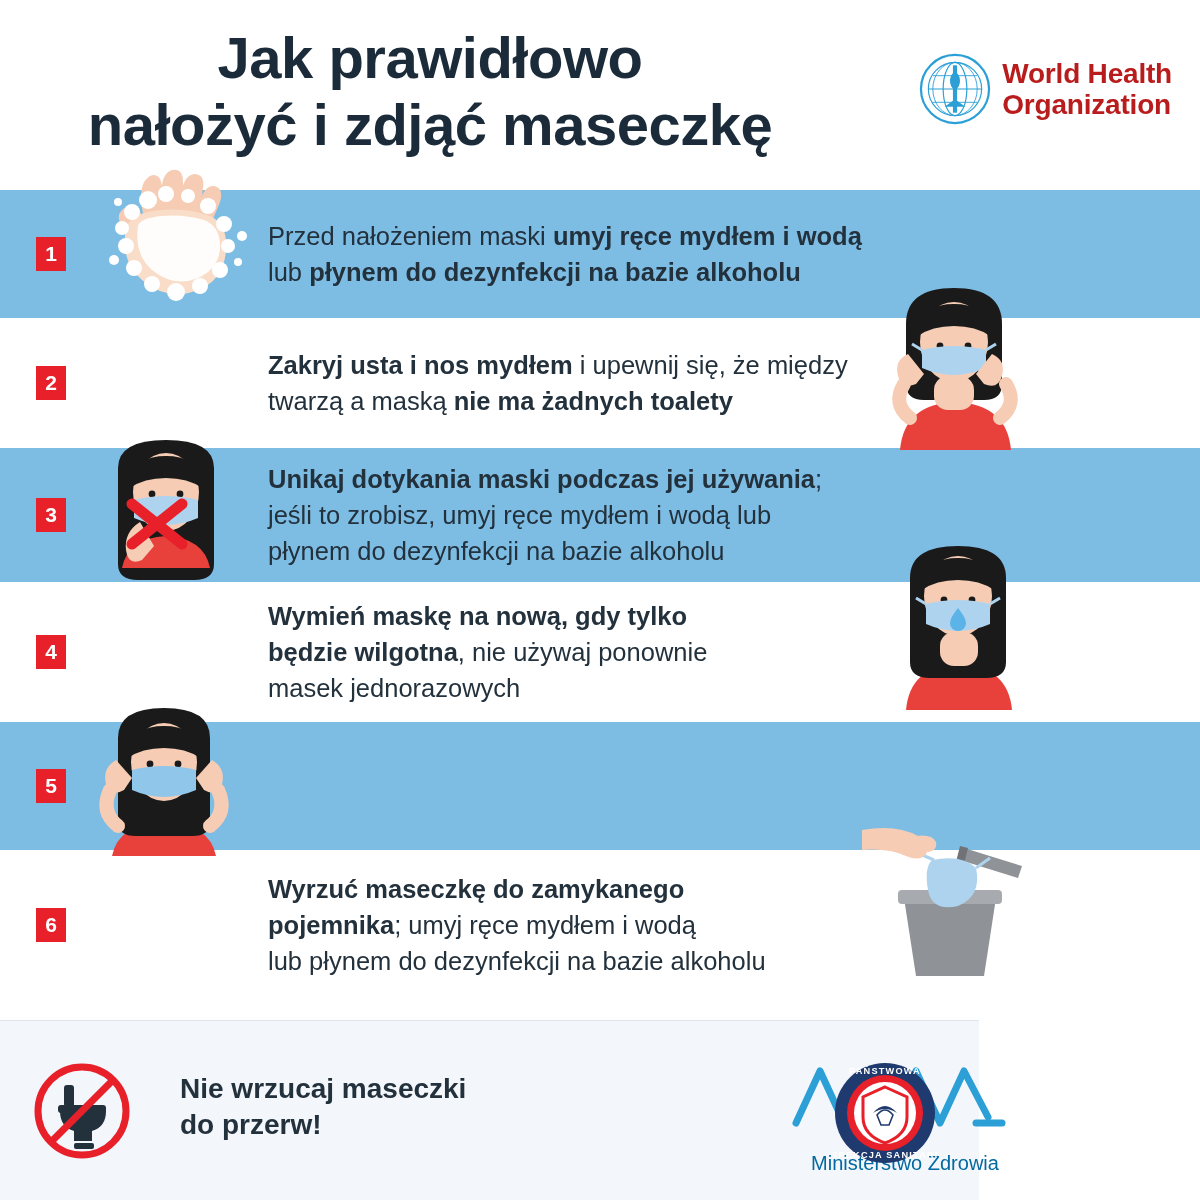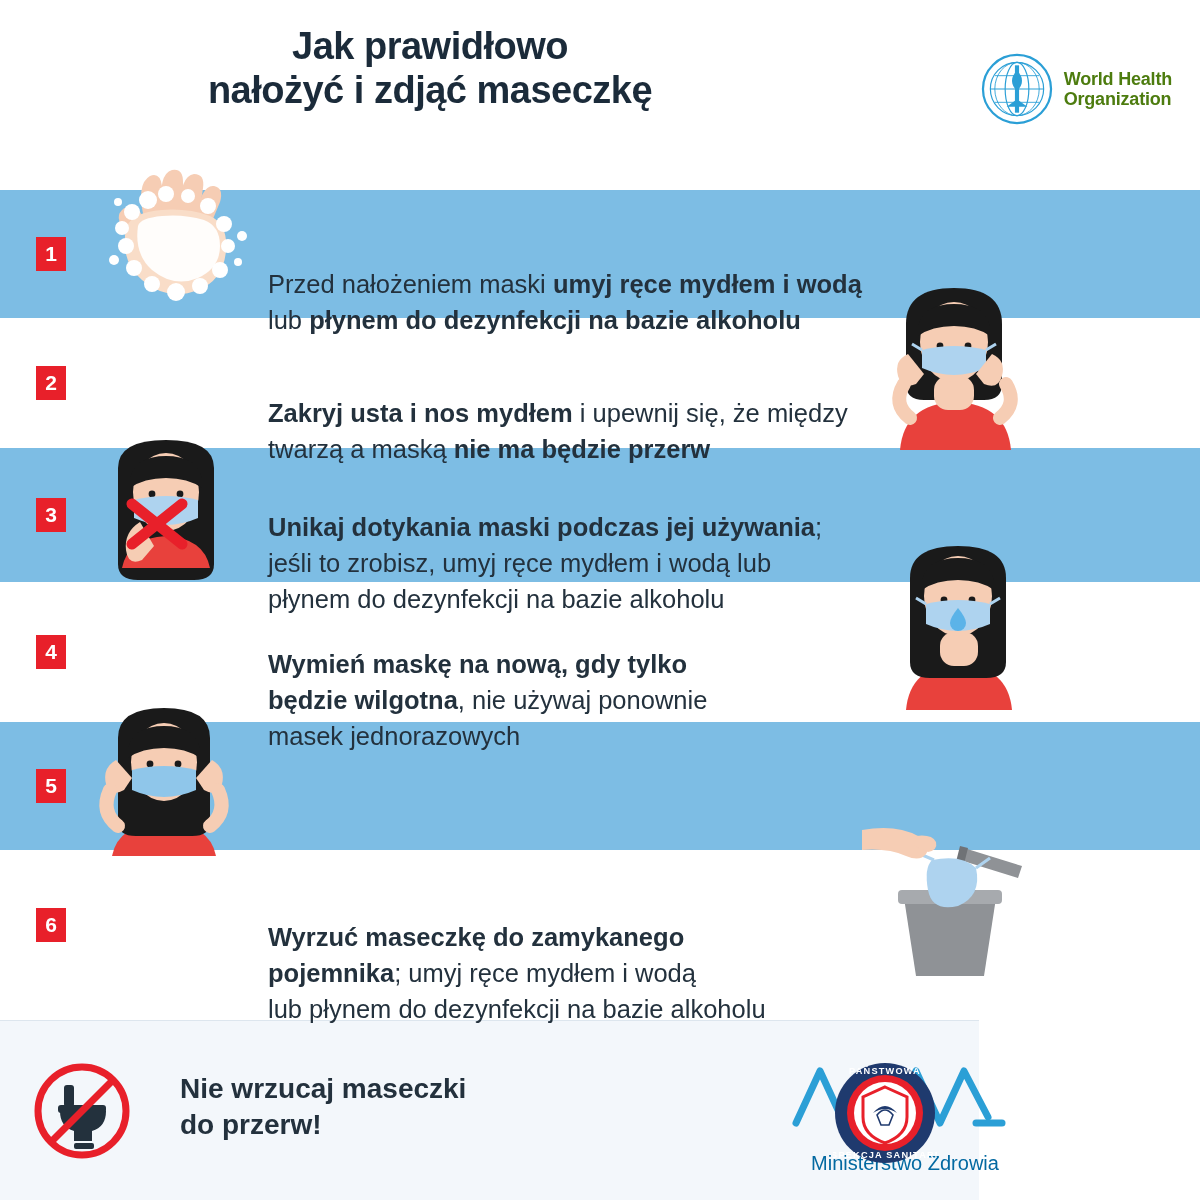--- a/index.html
+++ b/index.html
@@ -15,37 +15,37 @@
   .header {
     position: relative;
     height: 190px;
     background: #ffffff;
   }
   .title {
     position: absolute;
     left: 0; top: 24px;
     width: 860px;
     text-align: center;
-    font-size: 38px;
+    font-size: 58px;
     font-weight: bold;
     line-height: 1.16;
     color: #1b2b3a;
     letter-spacing: -0.5px;
   }
   .who-logo {
     position: absolute;
     right: 28px; top: 52px;
     display: flex;
     align-items: center;
     gap: 10px;
   }
   .who-mark { width: 74px; height: 74px; }
   .who-text {
-    color: #4d7c0f;
-    font-size: 18px;
+    color: #b91c1c;
+    font-size: 28px;
     font-weight: bold;
     line-height: 1.12;
     letter-spacing: -0.2px;
   }
 
   
   .steps { position: relative; }
   .step {
     position: relative;
     display: flex;
@@ -74,21 +74,20 @@
   .step-text {
     position: absolute;
     left: 268px;
     top: 50%;
     transform: translateY(-50%);
     width: 700px;
     font-size: 25.5px;
     line-height: 1.42;
     color: #23313d;
     z-index: 4;
-    margin-top: 48px;
   }
   .step-text b { font-weight: bold; }
 
   .art {
     position: absolute;
     z-index: 3;
     pointer-events: none;
   }
   .art.left { left: 70px; }
   .art.right { right: 40px; }
@@ -210,21 +209,21 @@
         <path d="M62 70 q32 -8 64 0 l0 18 q-32 14 -64 0 z" fill="#aed3ef"></path>
         <path d="M62 70 l-10 -6 M126 70 l10 -6" stroke="#aed3ef" stroke-width="3" fill="none"></path>
         <g fill="#f6cdb4">
           <path d="M48 74 q-14 6 -10 22 q4 14 18 8 l8 -10 z"></path>
           <path d="M132 74 q14 6 10 22 q-4 14 -18 8 l-8 -10 z"></path>
         </g>
         <path d="M44 104 q-12 20 6 34" stroke="#f6cdb4" stroke-width="14" fill="none" stroke-linecap="round"></path>
         <path d="M146 104 q12 20 -6 34" stroke="#f6cdb4" stroke-width="14" fill="none" stroke-linecap="round"></path>
       </svg>
     </div>
-    <div class="step-text"><b>Zakryj usta i nos mydłem</b> i upewnij się, że między<br>twarzą a maską <b>nie ma będzie przerw</b></div>
+    <div class="step-text"><b>Zakryj usta i nos mydłem</b> i upewnij się, że między<br>twarzą a maską <b>nie ma żadnych toalety</b></div>
   </div>
 
   <div class="step banded" style="height:134px;">
     <div class="num">3</div>
     <div class="art left" style="top:-10px;left:82px;">
       <svg width="180" height="160" viewBox="0 0 180 160">
         <path d="M36 30 q0 -28 48 -28 q48 0 48 28 l0 96 q0 16 -20 16 l-56 0 q-20 0 -20 -16 z" fill="#1a1a1a"></path>
         <ellipse cx="84" cy="54" rx="33" ry="39" fill="#f6cdb4"></ellipse>
         <path d="M48 40 q6 -22 36 -22 q30 0 36 22 l0 10 q-14 -10 -36 -10 q-22 0 -36 10 z" fill="#1a1a1a"></path>
         <circle cx="70" cy="56" r="3.4" fill="#1a1a1a"></circle>

